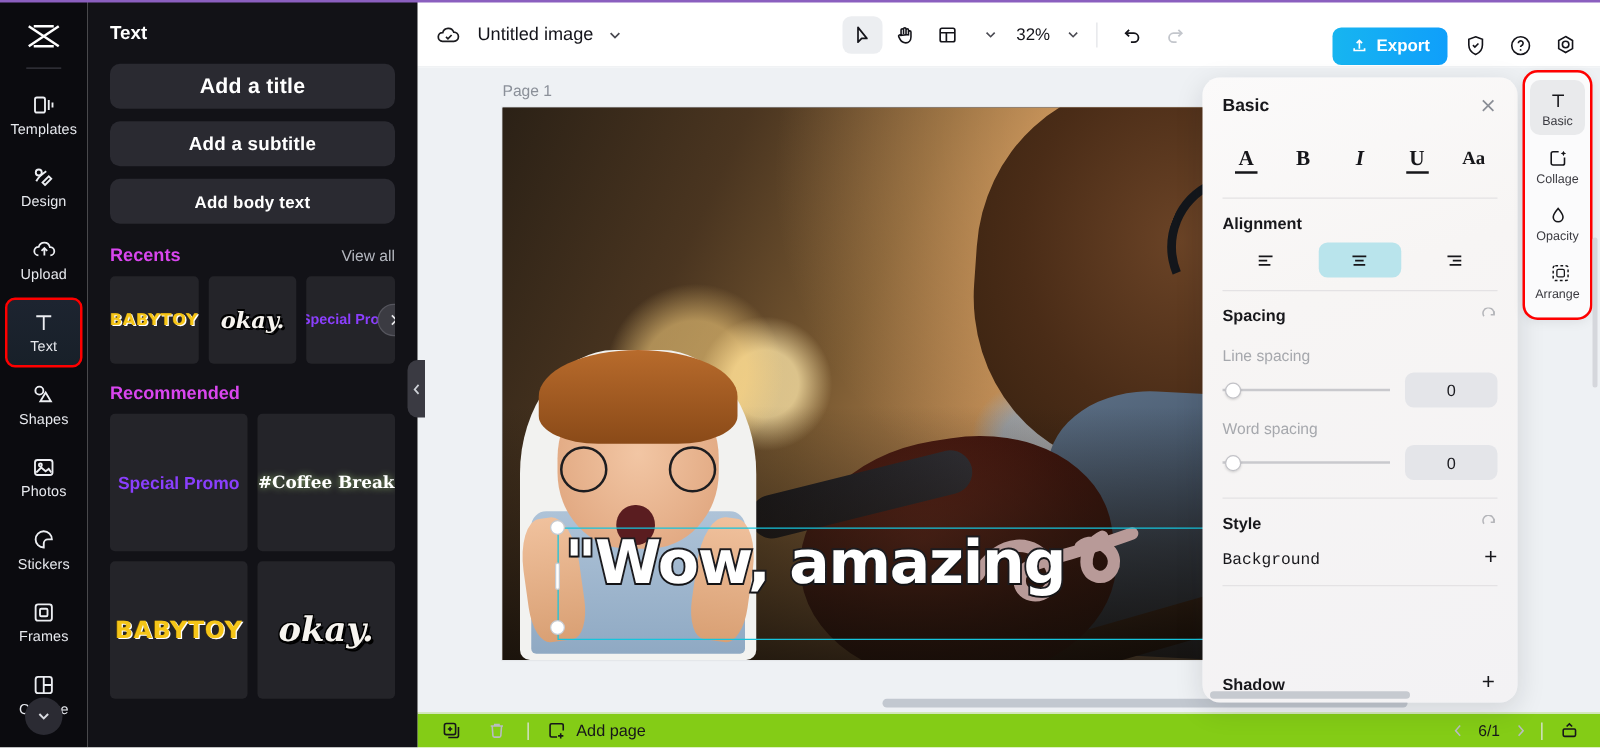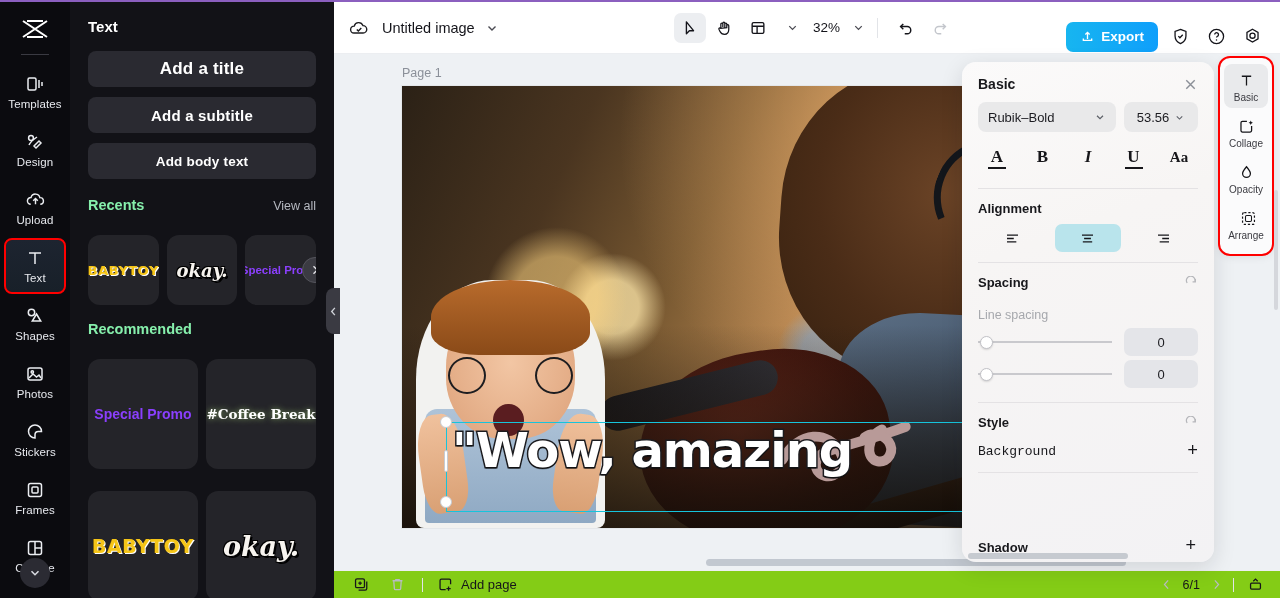--- a/index.html
+++ b/index.html
@@ -50,28 +50,27 @@
   .panel-title { font-size: 15px; font-weight: 700; color:#fff; padding: 18px 0 0 18px; }
   .panel-btn {
     margin: 0 18px 10px; height: 36px; border-radius: 8px; background:#2a2a31;
     display:flex; align-items:center; justify-content:center; cursor:pointer;
     color:#fff; font-weight:700; letter-spacing:.2px;
   }
   .panel-btn.t1 { font-size: 17px; margin-top: 16px; }
   .panel-btn.t2 { font-size: 15px; }
   .panel-btn.t3 { font-size: 13.5px; }
   .sec-head { display:flex; align-items:baseline; justify-content:space-between; padding: 8px 18px 8px; }
-  .sec-head .h { font-size: 14.5px; font-weight: 700; color:#86efac; }
+  .sec-head .h { font-size: 14.5px; font-weight: 700; color:#d946ef; }
   .sec-head .v { font-size: 12.5px; color:#b5b8c0; cursor:pointer; }
   .tiles { display:flex; gap: 8px; padding: 0 18px; }
   .tile {
-    flex: 1 1 0; height: 70px; border-radius: 12px; background:#242429;
+    flex: 1 1 0; height: 70px; border-radius: 4px; background:#242429;
     display:flex; align-items:center; justify-content:center; overflow:hidden; cursor:pointer;
     position: relative;
-    margin-top: 14px;
   }
   .rec2 { display:grid; grid-template-columns: 1fr 1fr; gap: 8px; padding: 0 18px; }
   .rec2 .tile { height: 110px; }
   .sw-babytoy {
     font-family:"DejaVu Sans", sans-serif; font-weight:700; font-size:13px; color:#f5c518;
     letter-spacing:.5px; text-shadow: 1px 1px 0 #fff, -0.5px 0 0 #7a5a00;
   }
   .sw-babytoy.big { font-size: 19px; }
   .sw-okay {
     font-family:"DejaVu Serif", serif; font-style: italic; font-weight:700; font-size:18px; color:#f7f4ef;
@@ -680,38 +679,20 @@
   <div class="props">
     <div class="props-head">
       <span class="t">Basic</span>
       <span class="x">
         <svg width="15" height="15" viewBox="0 0 16 16" fill="none" stroke="currentColor" stroke-width="1.5">
           <path d="M3.5 3.5l9 9M12.5 3.5l-9 9"></path>
         </svg>
       </span>
     </div>
 
-    <div class="row">
-      <div class="font-sel">
-        <span>Rubik–Bold</span>
-        <span>
-          <svg width="12" height="12" viewBox="0 0 16 16" fill="none" stroke="#5d6068" stroke-width="1.6">
-            <path d="M4 6.3l4 4 4-4"></path>
-          </svg>
-        </span>
-      </div>
-      <div class="size-sel">
-        <span>53.56</span>
-        <span>
-          <svg width="11" height="11" viewBox="0 0 16 16" fill="none" stroke="#5d6068" stroke-width="1.6">
-            <path d="M4 6.3l4 4 4-4"></path>
-          </svg>
-        </span>
-      </div>
-    </div>
 
     <div class="fmt-row">
       <div class="fmt u-color">
         <span class="gl">A</span>
       </div>
       <div class="fmt">
         <span class="gl">B</span>
       </div>
       <div class="fmt">
         <span class="gl" style="font-style:italic">I</span>
@@ -761,20 +742,21 @@
 
     <div class="sub-label">Line spacing</div>
     <div class="slider-row">
       <div class="slider">
         <div class="track"></div>
         <div class="knob"></div>
       </div>
       <div class="numbox">0</div>
     </div>
 
+    <div class="sub-label">Word spacing</div>
     <div class="slider-row">
       <div class="slider">
         <div class="track"></div>
         <div class="knob"></div>
       </div>
       <div class="numbox">0</div>
     </div>
 
     <div class="hr" style="margin-top:14px"></div>
 

